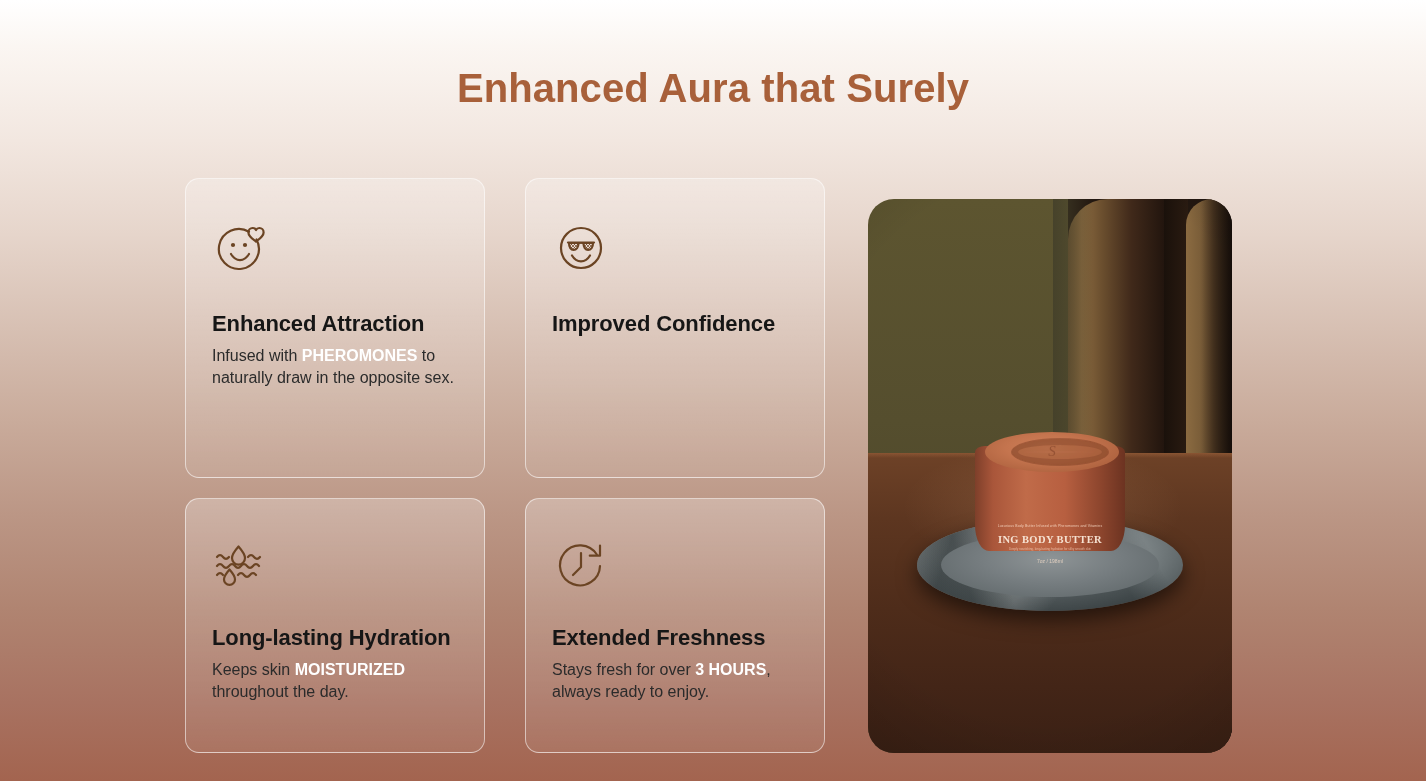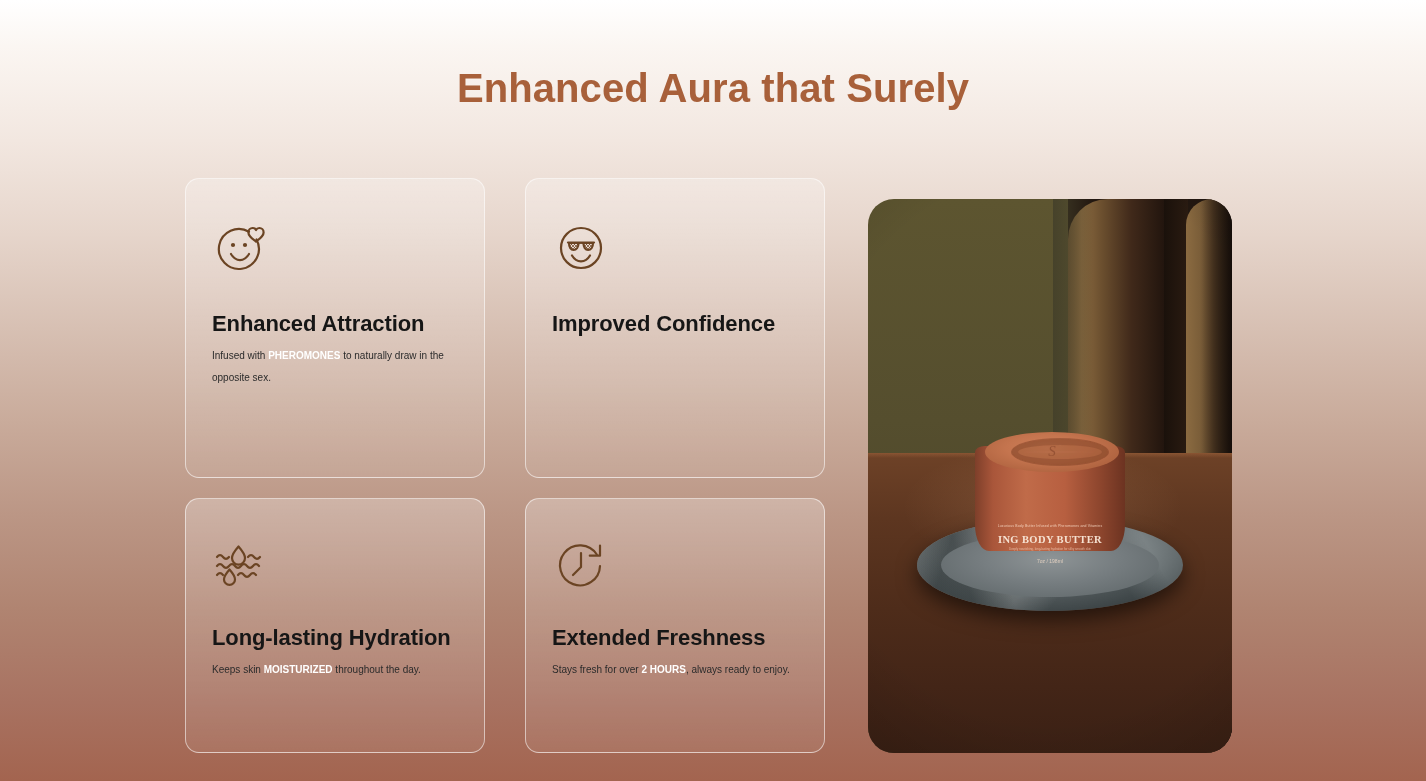--- a/index.html
+++ b/index.html
@@ -84,21 +84,21 @@
   .card-title {
     font-size: 22px;
     font-weight: bold;
     color: #161616;
     line-height: 22px;
     margin-bottom: 10px;
     letter-spacing: -0.1px;
   }
 
   .card-desc {
-    font-size: 10px;
+    font-size: 16px;
     color: #2b2b2b;
     line-height: 22px;
     max-width: 258px;
   }
   .card-desc .hl {
     color: #ffffff;
     font-weight: bold;
   }
 
   
@@ -379,21 +379,21 @@
     <div class="card row2">
       <span class="card-icon">
         <svg viewBox="0 0 58 58" fill="none" stroke="currentColor" stroke-width="2.2" stroke-linecap="round" stroke-linejoin="round">
           <path d="M44.8 17.5A20 20 0 1 0 48 29"></path>
           <path d="M48 8.5v10.2h-10.2"></path>
           <path d="M29 16v14l-8 8"></path>
         </svg>
       </span>
       <div class="card-title">Extended Freshness</div>
       <div class="card-desc">
-        <span>Stays fresh for over </span><span class="hl">2 HOURS</span><span>, always ready to enjoy.</span>
+        <span>Stays fresh for over </span><span class="hl">3 HOURS</span><span>, always ready to enjoy.</span>
       </div>
     </div>
 
   </div>
 
   <div class="product-figure">
     <div class="scene">
       <div class="wall-left"></div>
       <div class="curtain-wrap">
         <div class="curtain curtain-a"></div>

